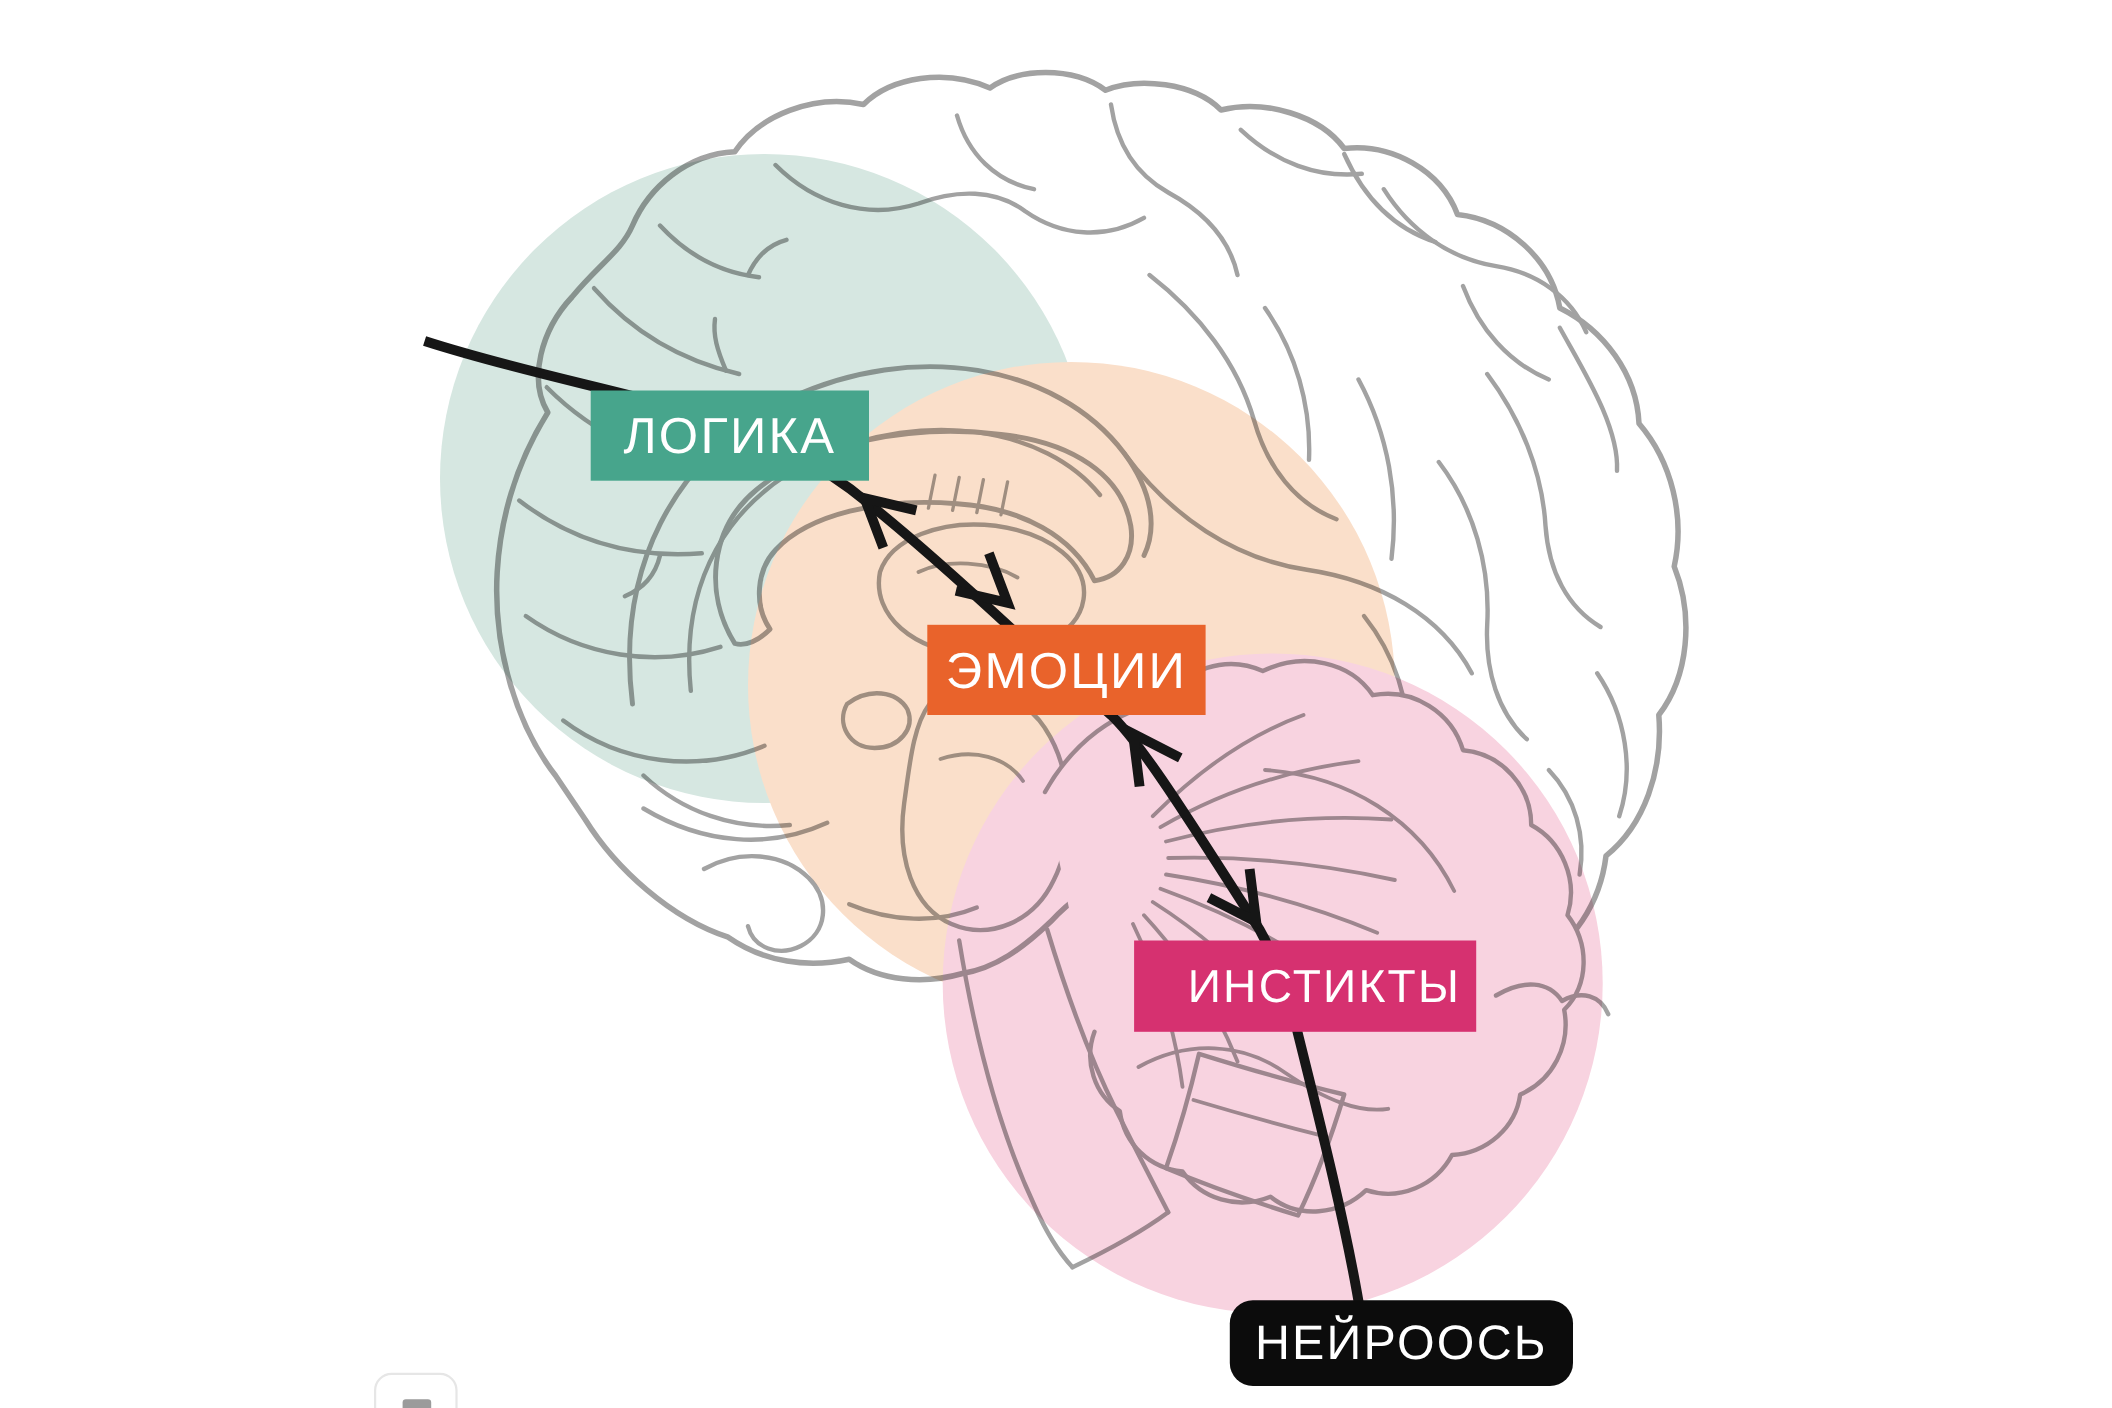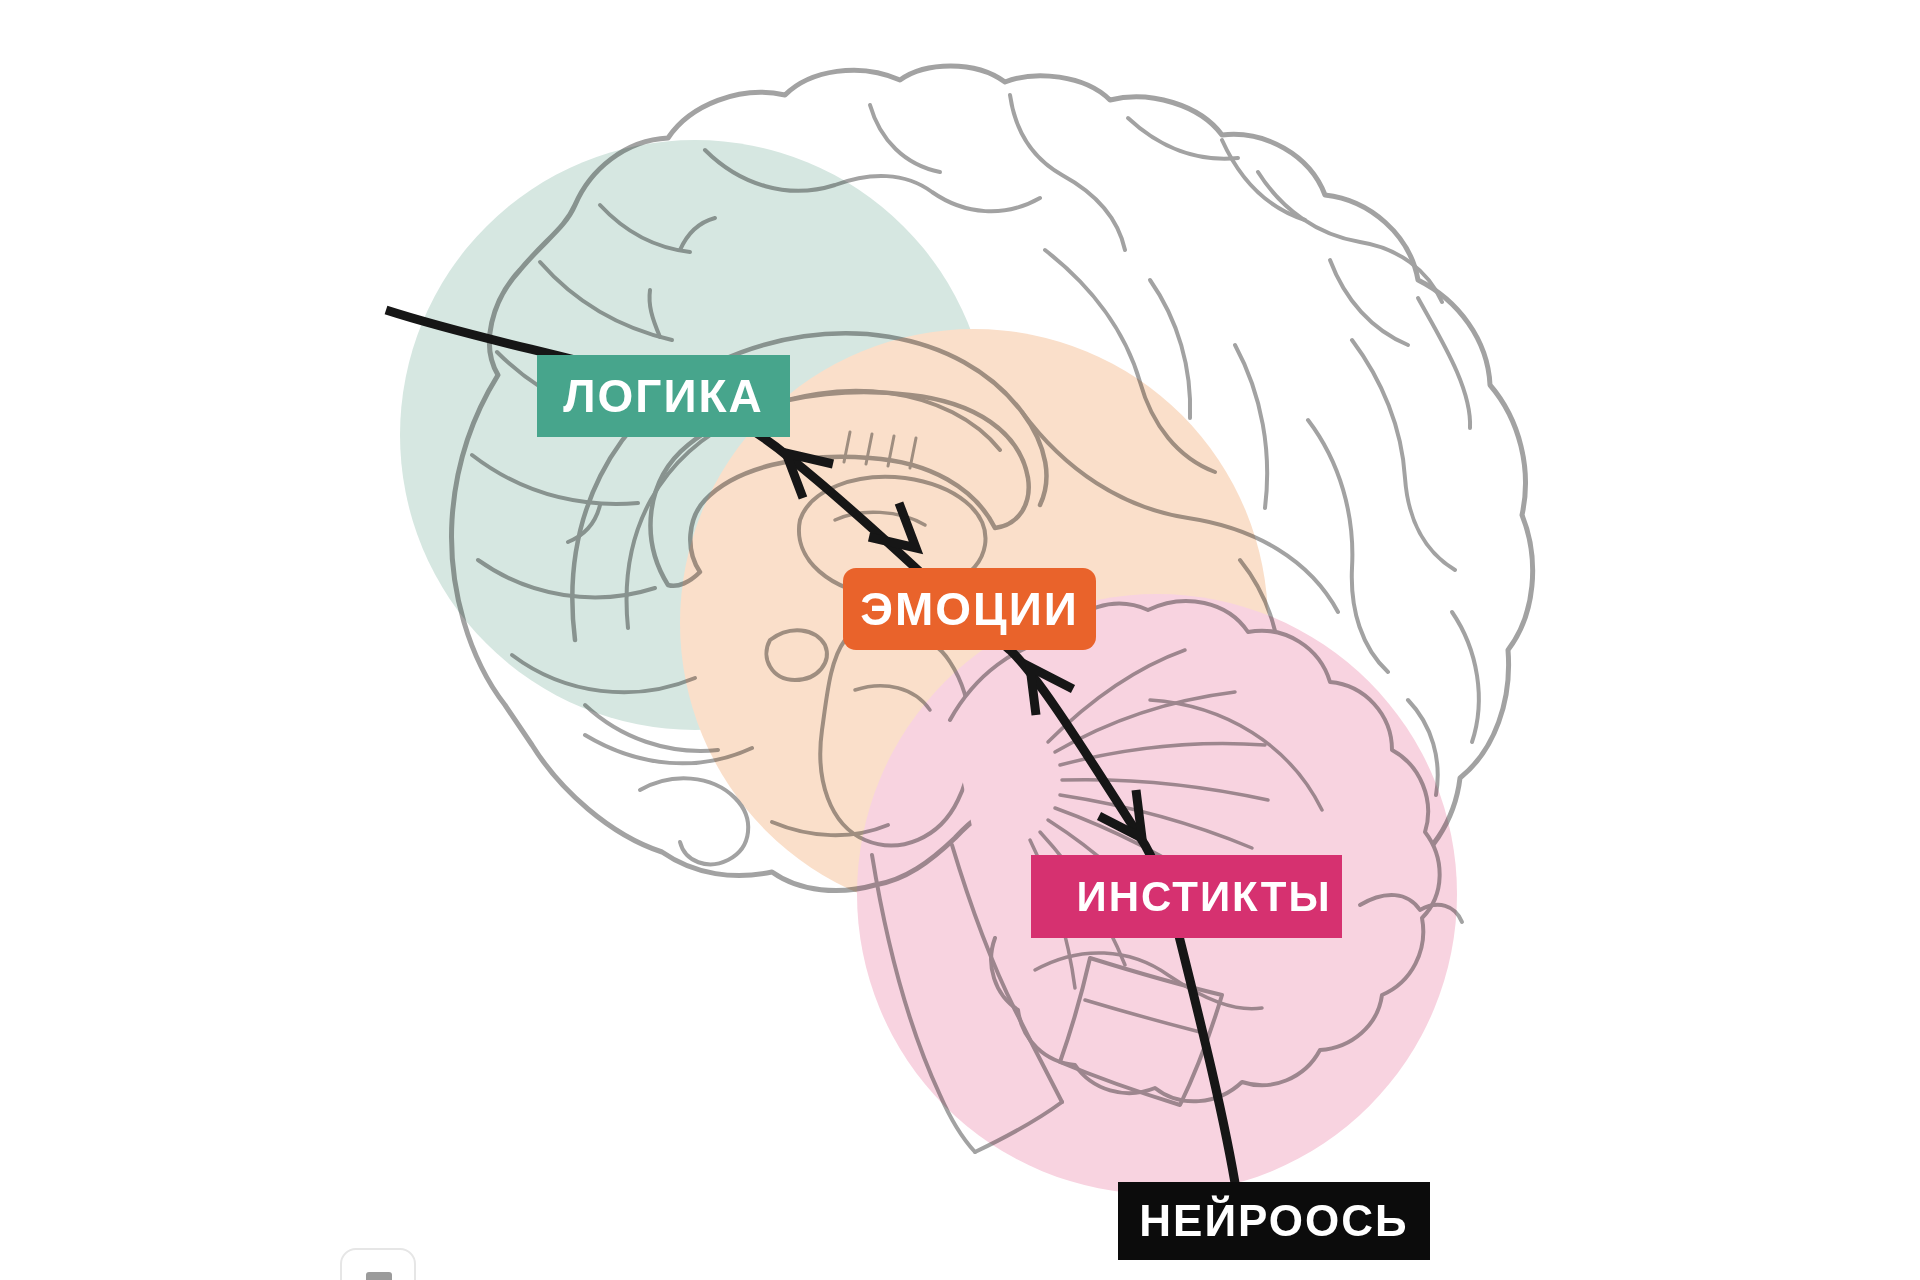--- a/index.html
+++ b/index.html
@@ -3,27 +3,27 @@
 <meta charset="utf-8">
 <style>
   html,body{margin:0;padding:0;background:#fff;}
   #stage{
     position:relative;width:1920px;height:1280px;background:#ffffff;
     overflow:hidden;font-family:"Liberation Sans",sans-serif;
   }
   #brain-svg{position:absolute;left:0;top:0;}
   .label{
     position:absolute;display:flex;align-items:center;justify-content:center;
-    color:#ffffff;font-weight:700;letter-spacing:2px;
+    color:#ffffff;font-weight:400;letter-spacing:2px;
     font-family:"Liberation Sans",sans-serif;
   }
   #label-logic     {left:537px;top:355px;width:253px;height:82px;background:#47a58c;font-size:46px;}
-  #label-emotions  {left:843px;top:568px;width:253px;height:82px;background:#e9632b;font-size:46px;border-radius:13px;}
+  #label-emotions  {left:843px;top:568px;width:253px;height:82px;background:#e9632b;font-size:46px;}
   #label-instincts {left:1031px;top:855px;width:276px;height:83px;background:#d63170;font-size:42px;padding-left:35px;}
-  #label-neuroaxis {left:1118px;top:1182px;width:312px;height:78px;background:#0c0c0c;font-size:44px;}
+  #label-neuroaxis {left:1118px;top:1182px;width:312px;height:78px;background:#0c0c0c;font-size:44px;border-radius:21px;}
   #corner-control{
     position:absolute;left:340px;top:1248px;width:76px;height:64px;
     background:#ffffff;border:2px solid #e6e6e6;border-radius:16px;box-sizing:border-box;
   }
   #corner-control .sq{
     position:absolute;left:24px;top:22px;width:26px;height:20px;background:#9b9b9b;border-radius:3px;
   }
 </style>
 </head>
 <body>

